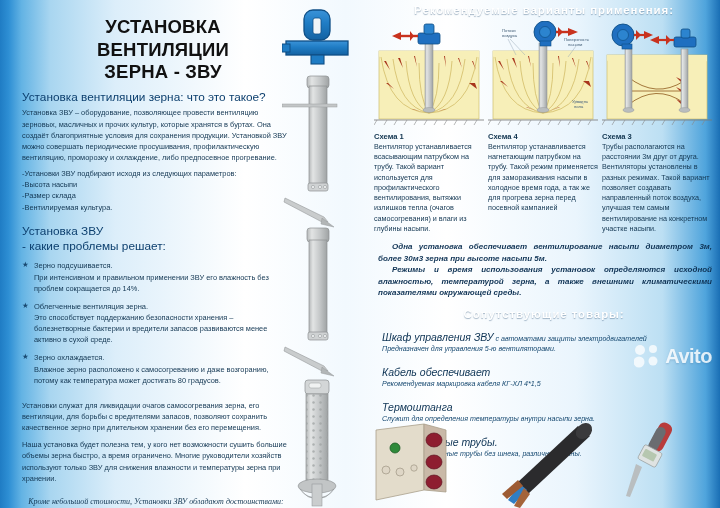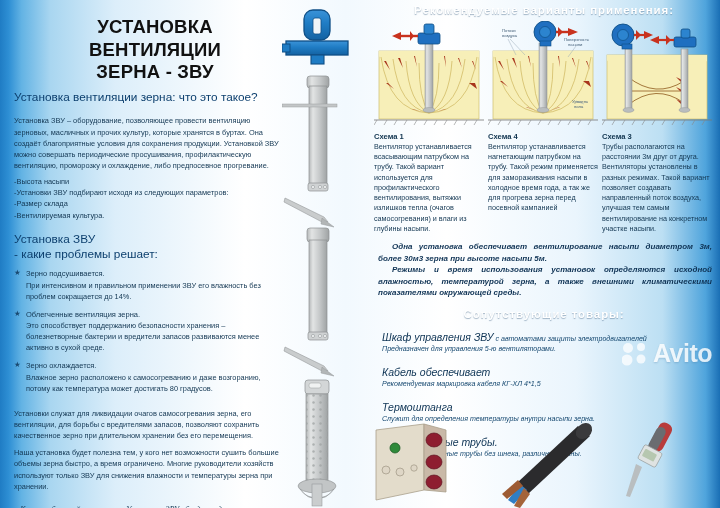--- a/index.html
+++ b/index.html
@@ -9,40 +9,40 @@
     font-family: "Liberation Sans", sans-serif;
   }
   #poster {
     position: relative;
     width: 720px; height: 508px;
     background: linear-gradient(90deg, #1f7cc4 0%, #2e8fd4 1.2%, #63b3e4 3%, #a9d6f0 7%, #dceefa 16%, #ffffff 34%, #f2f9fe 48%, #ffffff 62%, #eaf5fd 80%, #bcdff3 92%, #4fa4dc 98%, #1a6fb5 100%);
     overflow: hidden;
   }
   
   #left-col {
-    position: absolute; left: 0; top: 0;
+    position: absolute; left: 8px; top: 0;
     width: 290px; height: 508px;
     padding: 8px 8px 0 14px;
   }
   .title-block {
     text-align: center;
     padding: 8px 4px 2px 18px;
   }
   .title-line {
     font-size: 18.5px; font-weight: bold; color: #111;
     letter-spacing: .2px; line-height: 1.22;
   }
   h2.sec-head {
     margin-top: 4px;
     font-size: 11.8px; font-weight: normal; color: #0c3f6e;
     line-height: 1.25;
   }
   h2.sec-head.tight { margin-top: 11px; }
   .body-p {
-    margin-top: 11px;
+    margin-top: 3px;
     font-size: 7.4px; color: #123652; line-height: 1.5;
   }
   .body-p.small-gap { margin-top: 6px; }
   .dash-list { margin-top: 5px; }
   .dash-list div { font-size: 7.4px; color: #123652; line-height: 1.52; }
   .bullet-item { margin-top: 7px; position: relative; padding-left: 12px; }
   .bullet-item .star {
     position: absolute; left: 0; top: 0;
     font-size: 7.5px; color: #1a4a72;
   }
@@ -107,43 +107,43 @@
   .prod + .prod { margin-top: 7px; }
   #goods-imgs {
     position: absolute; left: 0; top: 418px; width: 352px; height: 90px;
   }
   #avito-wm {
     position: absolute; right: 8px; bottom: 8px;
     display: flex; align-items: center; gap: 3px;
     opacity: .82;
   }
   #avito-wm .wm-text {
-    font-size: 25px; font-weight: bold; color: #ffffff;
+    font-size: 20px; font-weight: bold; color: #ffffff;
     letter-spacing: -.5px;
     text-shadow: 0 1px 2px rgba(60,110,150,.35);
   }
 </style>
 </head>
 <body>
 
 <div id="poster">
 
   <div id="left-col">
 
     <div class="title-block">
       <div class="title-line">УСТАНОВКА ВЕНТИЛЯЦИИ</div>
       <div class="title-line">ЗЕРНА - ЗВУ</div>
     </div>
 
     <h2 class="sec-head">Установка вентиляции зерна: что это такое?</h2>
     <div class="body-p">Установка ЗВУ – оборудование, позволяющее провести вентиляцию зерновых, масличных и прочих культур, которые хранятся в буртах. Она создаёт благоприятные условия для сохранения продукции. Установкой ЗВУ можно совершать периодические просушивания, профилактическую вентиляцию, проморозку и охлаждение, либо предпосевное прогревание.</div>
 
     <div class="dash-list">
+      <div>-Установки ЗВУ подбирают исходя из следующих параметров:</div>
       <div>-Высота насыпи</div>
-      <div>-Установки ЗВУ подбирают исходя из следующих параметров:</div>
       <div>-Размер склада</div>
       <div>-Вентилируемая культура.</div>
     </div>
 
     <h2 class="sec-head tight">
       <span>Установка ЗВУ</span><br>
       <span>- какие проблемы решает:</span>
     </h2>
 
     <div class="bullet-item">

